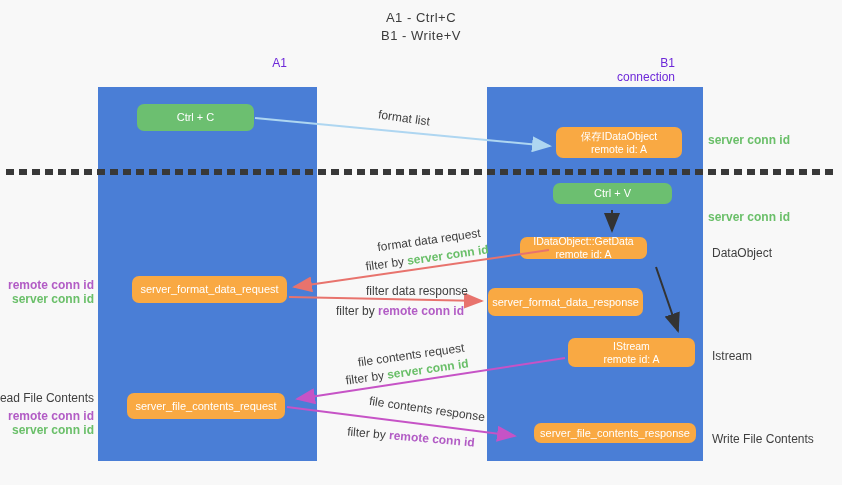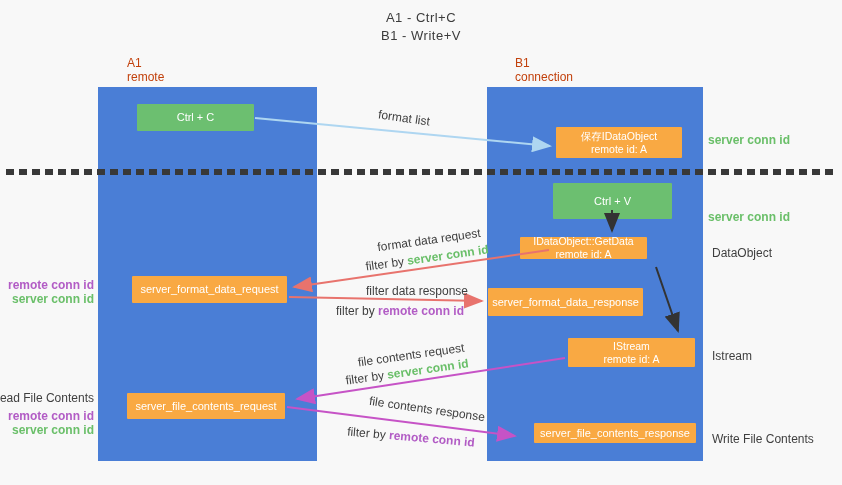--- a/index.html
+++ b/index.html
@@ -6,27 +6,27 @@
   body{
     width:842px;height:485px;position:relative;overflow:hidden;
     background:#f8f8f8;
     font-family:"Liberation Sans","DejaVu Sans",sans-serif;
     color:#3f3f3f;
   }
   .abs{position:absolute;}
   
   .diagram-title{left:0;width:842px;text-align:center;font-size:13px;color:#3c3c3c;letter-spacing:.5px;}
   
-  .col-header{width:160px;text-align:left;font-size:12px;line-height:14px;color:#c2410c;}
+  .col-header{width:160px;text-align:right;font-size:12px;line-height:14px;color:#6d28d9;}
   
   .col{background:var(--column-blue,#4a7ed6);}
   
   .box{
     display:flex;align-items:center;justify-content:center;flex-direction:column;
-    color:#fff;font-size:11px;line-height:13px;text-align:right;border-radius:1px;
+    color:#fff;font-size:11px;line-height:13px;text-align:right;border-radius:7px;
   }
   .box.green{background:var(--box-green,#6cbf70);}
   .box.orange{background:var(--box-orange,#f9a943);}
   .box .l2{font-size:10.5px;}
   
   .dotted{
     left:6px;top:169px;width:830px;height:6px;
     background:repeating-linear-gradient(90deg,#383838 0 8px,transparent 8px 13px);
   }
   
@@ -53,38 +53,37 @@
   .mk-mag{fill:var(--arrow-magenta,#c653c6);}
 </style>
 </head>
 <body>
 
 <div class="abs diagram-title" style="top:10px">A1 - Ctrl+C</div>
 <div class="abs diagram-title" style="top:28px">B1 - Write+V</div>
 
 <div class="abs col-header" style="left:127px;top:56px">
   <div>A1</div>
-  <div>remote</div>
 </div>
 <div class="abs col-header" style="left:515px;top:56px">
   <div>B1</div>
   <div>connection</div>
 </div>
 
 <div class="abs col" style="left:98px;top:87px;width:219px;height:374px"></div>
 <div class="abs col" style="left:487px;top:87px;width:216px;height:374px"></div>
 
 <div class="abs box green" style="left:137px;top:104px;width:117px;height:27px">
   <span>Ctrl + C</span>
 </div>
 <div class="abs box orange" style="left:556px;top:127px;width:126px;height:31px">
   <span class="l2">保存IDataObject</span>
   <span class="l2">remote id: A</span>
 </div>
-<div class="abs box green" style="left:553px;top:183px;width:119px;height:36px">
+<div class="abs box green" style="left:553px;top:183px;width:119px;height:21px">
   <span>Ctrl + V</span>
 </div>
 <div class="abs box orange" style="left:520px;top:237px;width:127px;height:22px">
   <span class="l2">IDataObject::GetData</span>
   <span class="l2">remote id: A</span>
 </div>
 <div class="abs box orange" style="left:132px;top:276px;width:155px;height:27px">
   <span>server_format_data_request</span>
 </div>
 <div class="abs box orange" style="left:488px;top:288px;width:155px;height:28px">

